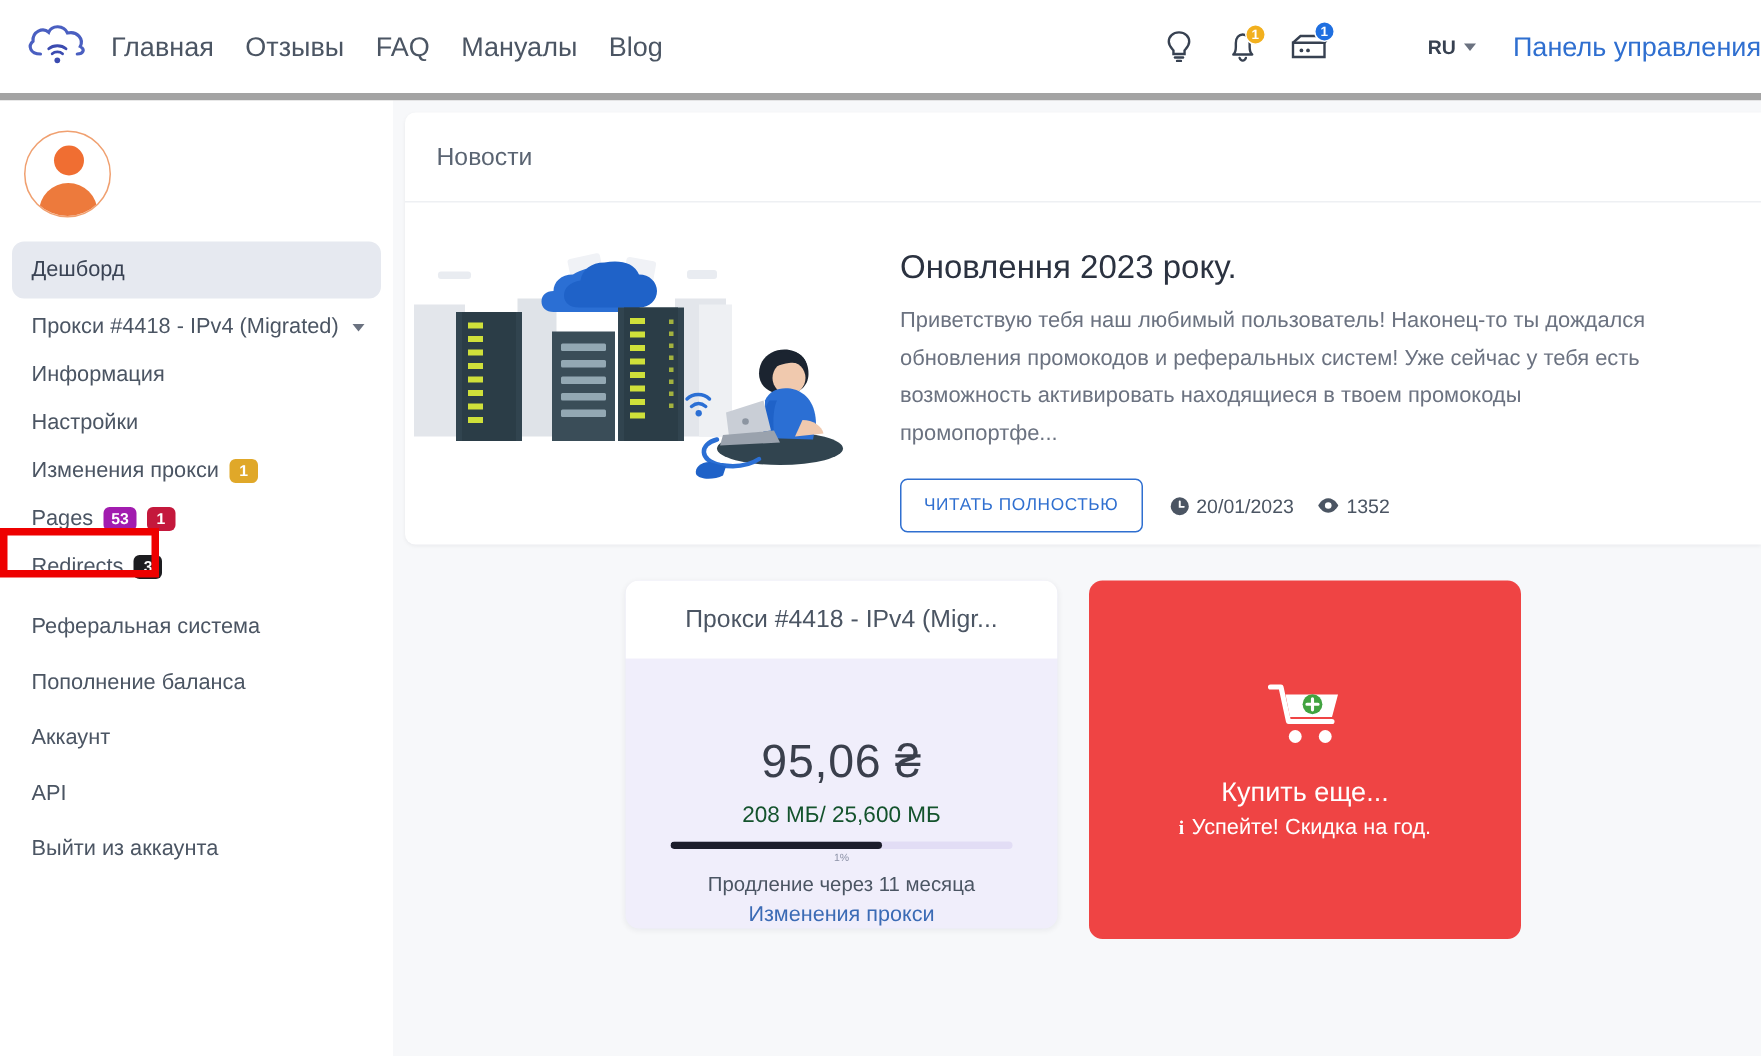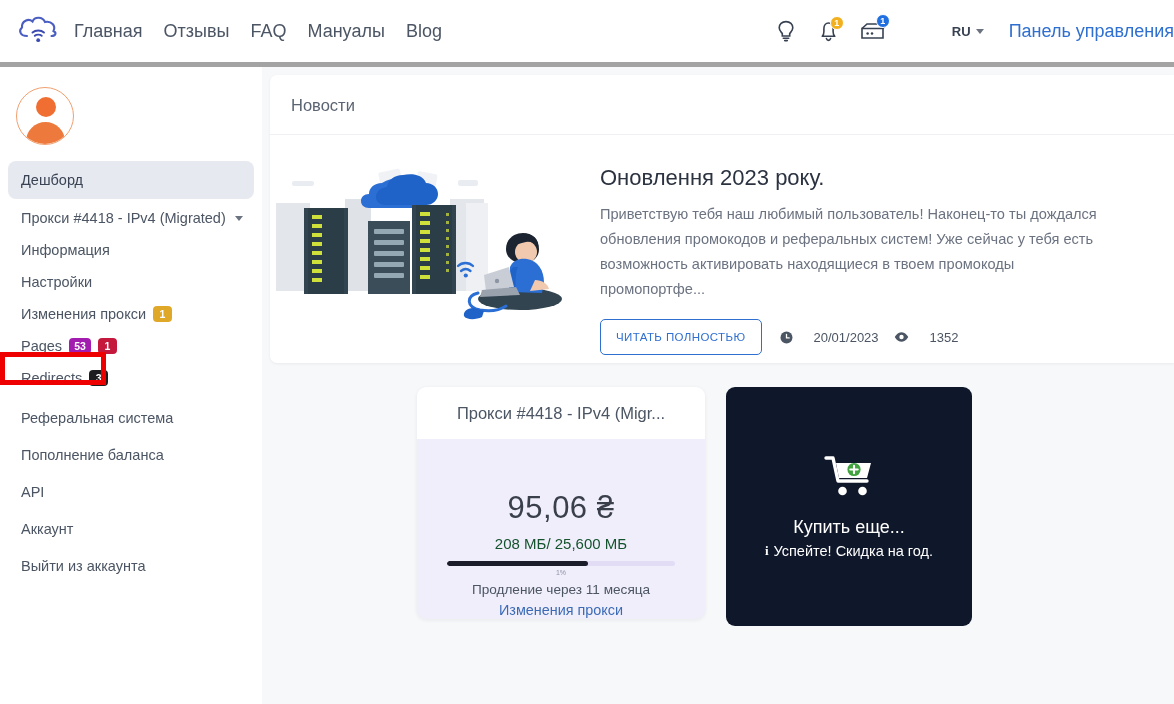--- a/index.html
+++ b/index.html
@@ -194,21 +194,21 @@
     color: #2f6fd0;
     background: #fff;
     border-radius: 5px;
     font-size: 11.5px;
     letter-spacing: 0.4px;
     padding: 11px 15px;
     cursor: pointer;
     font-family: "Liberation Sans", sans-serif;
   }
   .meta {
-    display: flex; align-items: center; gap: 21px;
+    display: flex; align-items: center; gap: 5px;
     font-size: 13px; color: #4b5563;
   }
   #news-meta { display: flex; align-items: center; gap: 15px; }
 
   
   #cards-row {
     display: flex;
     gap: 21px;
     padding: 24px 0 0 155px;
   }
@@ -246,23 +246,23 @@
   }
   #progress-fill { height: 100%; background: #1c1d2b; border-radius: 3px; }
   #progress-pct { font-size: 7px; color: #8d93a8; margin: 3px 0 6px 0; }
   #proxy-renew { font-size: 13.6px; color: #4b5563; margin-bottom: 4px; }
   #proxy-changes-link {
     font-size: 14.4px; color: #3b6bb5; cursor: pointer;
     text-decoration: none; display: inline-block;
   }
 
   #buy-card {
-    width: 246px;
+    width: 288px;
     height: 239px;
-    background: #0f172a;
+    background: #ef4444;
     border-radius: 9px;
     display: flex; flex-direction: column;
     align-items: center; justify-content: center;
     cursor: pointer;
     color: #fff;
   }
   #buy-card-title { font-size: 18px; margin: 15px 0 5px 0; }
   #buy-card-sub { font-size: 14.5px; display: flex; align-items: center; gap: 5px; }
   .info-i {
     font-weight: bold; font-size: 13px;
@@ -365,25 +365,25 @@
 
     <div class="side-item" style="margin-top:8px;">
       <span>Реферальная система</span>
     </div>
 
     <div class="side-item" style="margin-top:5px;">
       <span>Пополнение баланса</span>
     </div>
 
     <div class="side-item" style="margin-top:5px;">
+      <span>Аккаунт</span>
+    </div>
+
+    <div class="side-item" style="margin-top:5px;">
       <span>API</span>
-    </div>
-
-    <div class="side-item" style="margin-top:5px;">
-      <span>Аккаунт</span>
     </div>
 
     <div class="side-item logout" style="margin-top:5px;">
       <span>Выйти из аккаунта</span>
     </div>
 
     <div id="settings-highlight"></div>
   </div>
 
   <div id="main">

